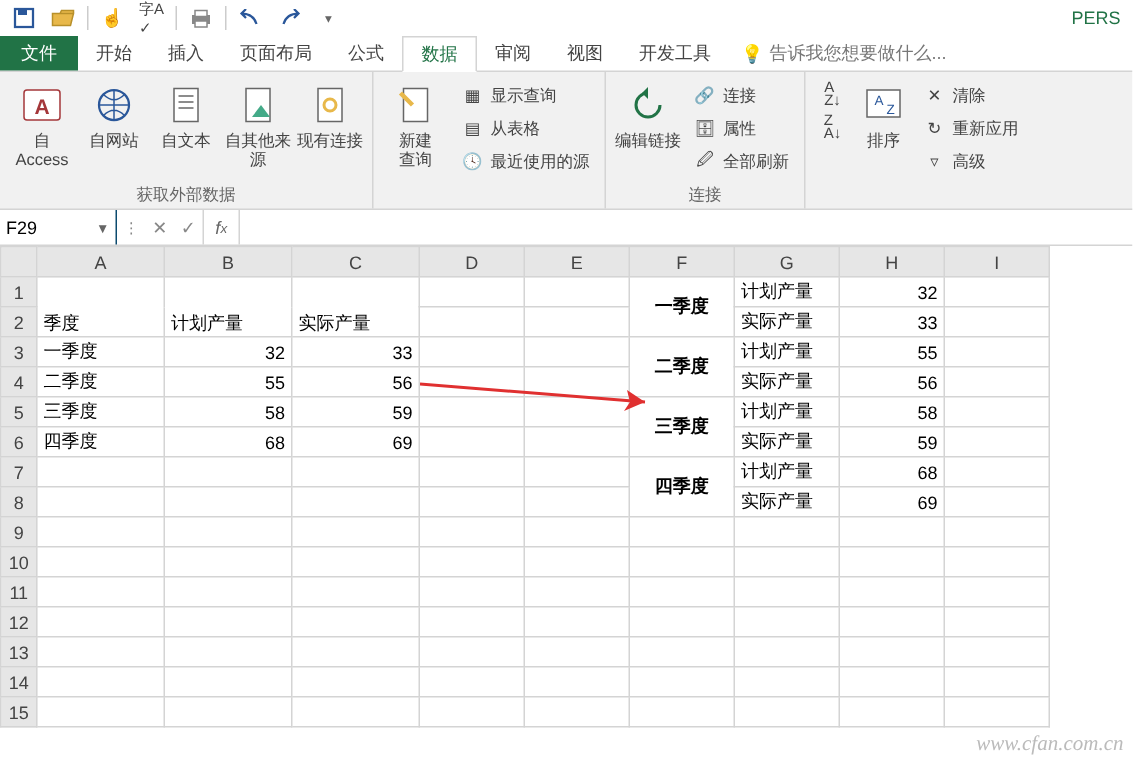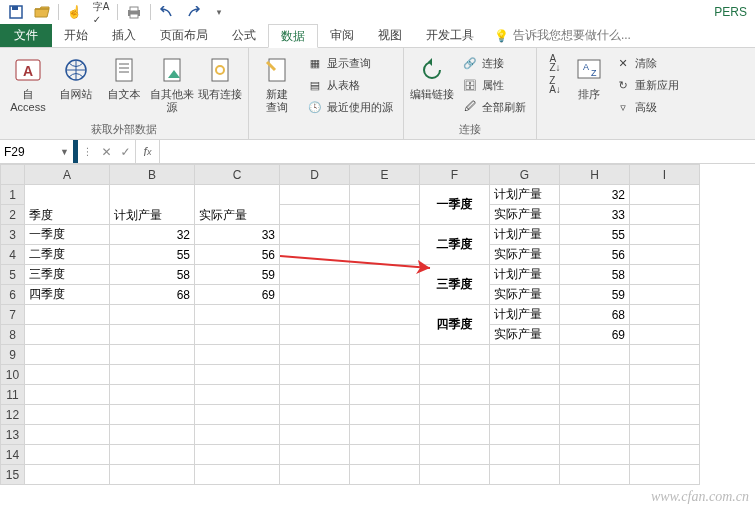--- a/index.html
+++ b/index.html
@@ -27,21 +27,21 @@
 .group-label { text-align: center; color: #666; font-size: 11px; padding-top: 2px; }
 .big-btn { width: 44px; height: 66px; display: flex; flex-direction: column; align-items: center; justify-content: flex-start; cursor: pointer; padding-top: 2px; }
 .big-btn .ico { width: 32px; height: 32px; display: flex; align-items: center; justify-content: center; }
 .big-btn .lbl { font-size: 11px; color: #444; text-align: center; line-height: 13px; margin-top: 2px; }
 .small-btn { height: 22px; display: flex; align-items: center; gap: 4px; padding: 0 4px; cursor: pointer; color: #444; font-size: 11px; }
 .small-btn .ico { width: 16px; height: 16px; display: flex; align-items: center; justify-content: center; }
 .col { display: flex; flex-direction: column; gap: 0; }
 
 
 .formula-row { height: 24px; border-bottom: 1px solid #d4d4d4; display: flex; align-items: stretch; background: #fff; }
-.name-box { width: 78px; border-right: 5px solid #0c4a6e; display: flex; align-items: center; padding: 0 4px; font-size: 12px; }
+.name-box { width: 78px; border-right: 1px solid #0c4a6e; display: flex; align-items: center; padding: 0 4px; font-size: 12px; }
 .name-box .dd { margin-left: auto; color: #666; font-size: 9px; }
 .fx-btns { width: 58px; display: flex; align-items: center; justify-content: space-around; border-right: 1px solid #d4d4d4; color: #888; }
 .fx-label { width: 24px; display: flex; align-items: center; justify-content: center; font-style: italic; color: #666; border-right: 1px solid #d4d4d4; }
 .formula-input { flex: 1; padding: 0 4px; display: flex; align-items: center; }
 
 
 .grid-wrap { position: relative; }
 .grid { border-collapse: collapse; table-layout: fixed; }
 .grid th, .grid td { border: 1px solid #d4d4d4; height: 20px; font-size: 12px; font-weight: normal; }
 .grid th.corner { background: #e6e6e6; width: 24px; }

